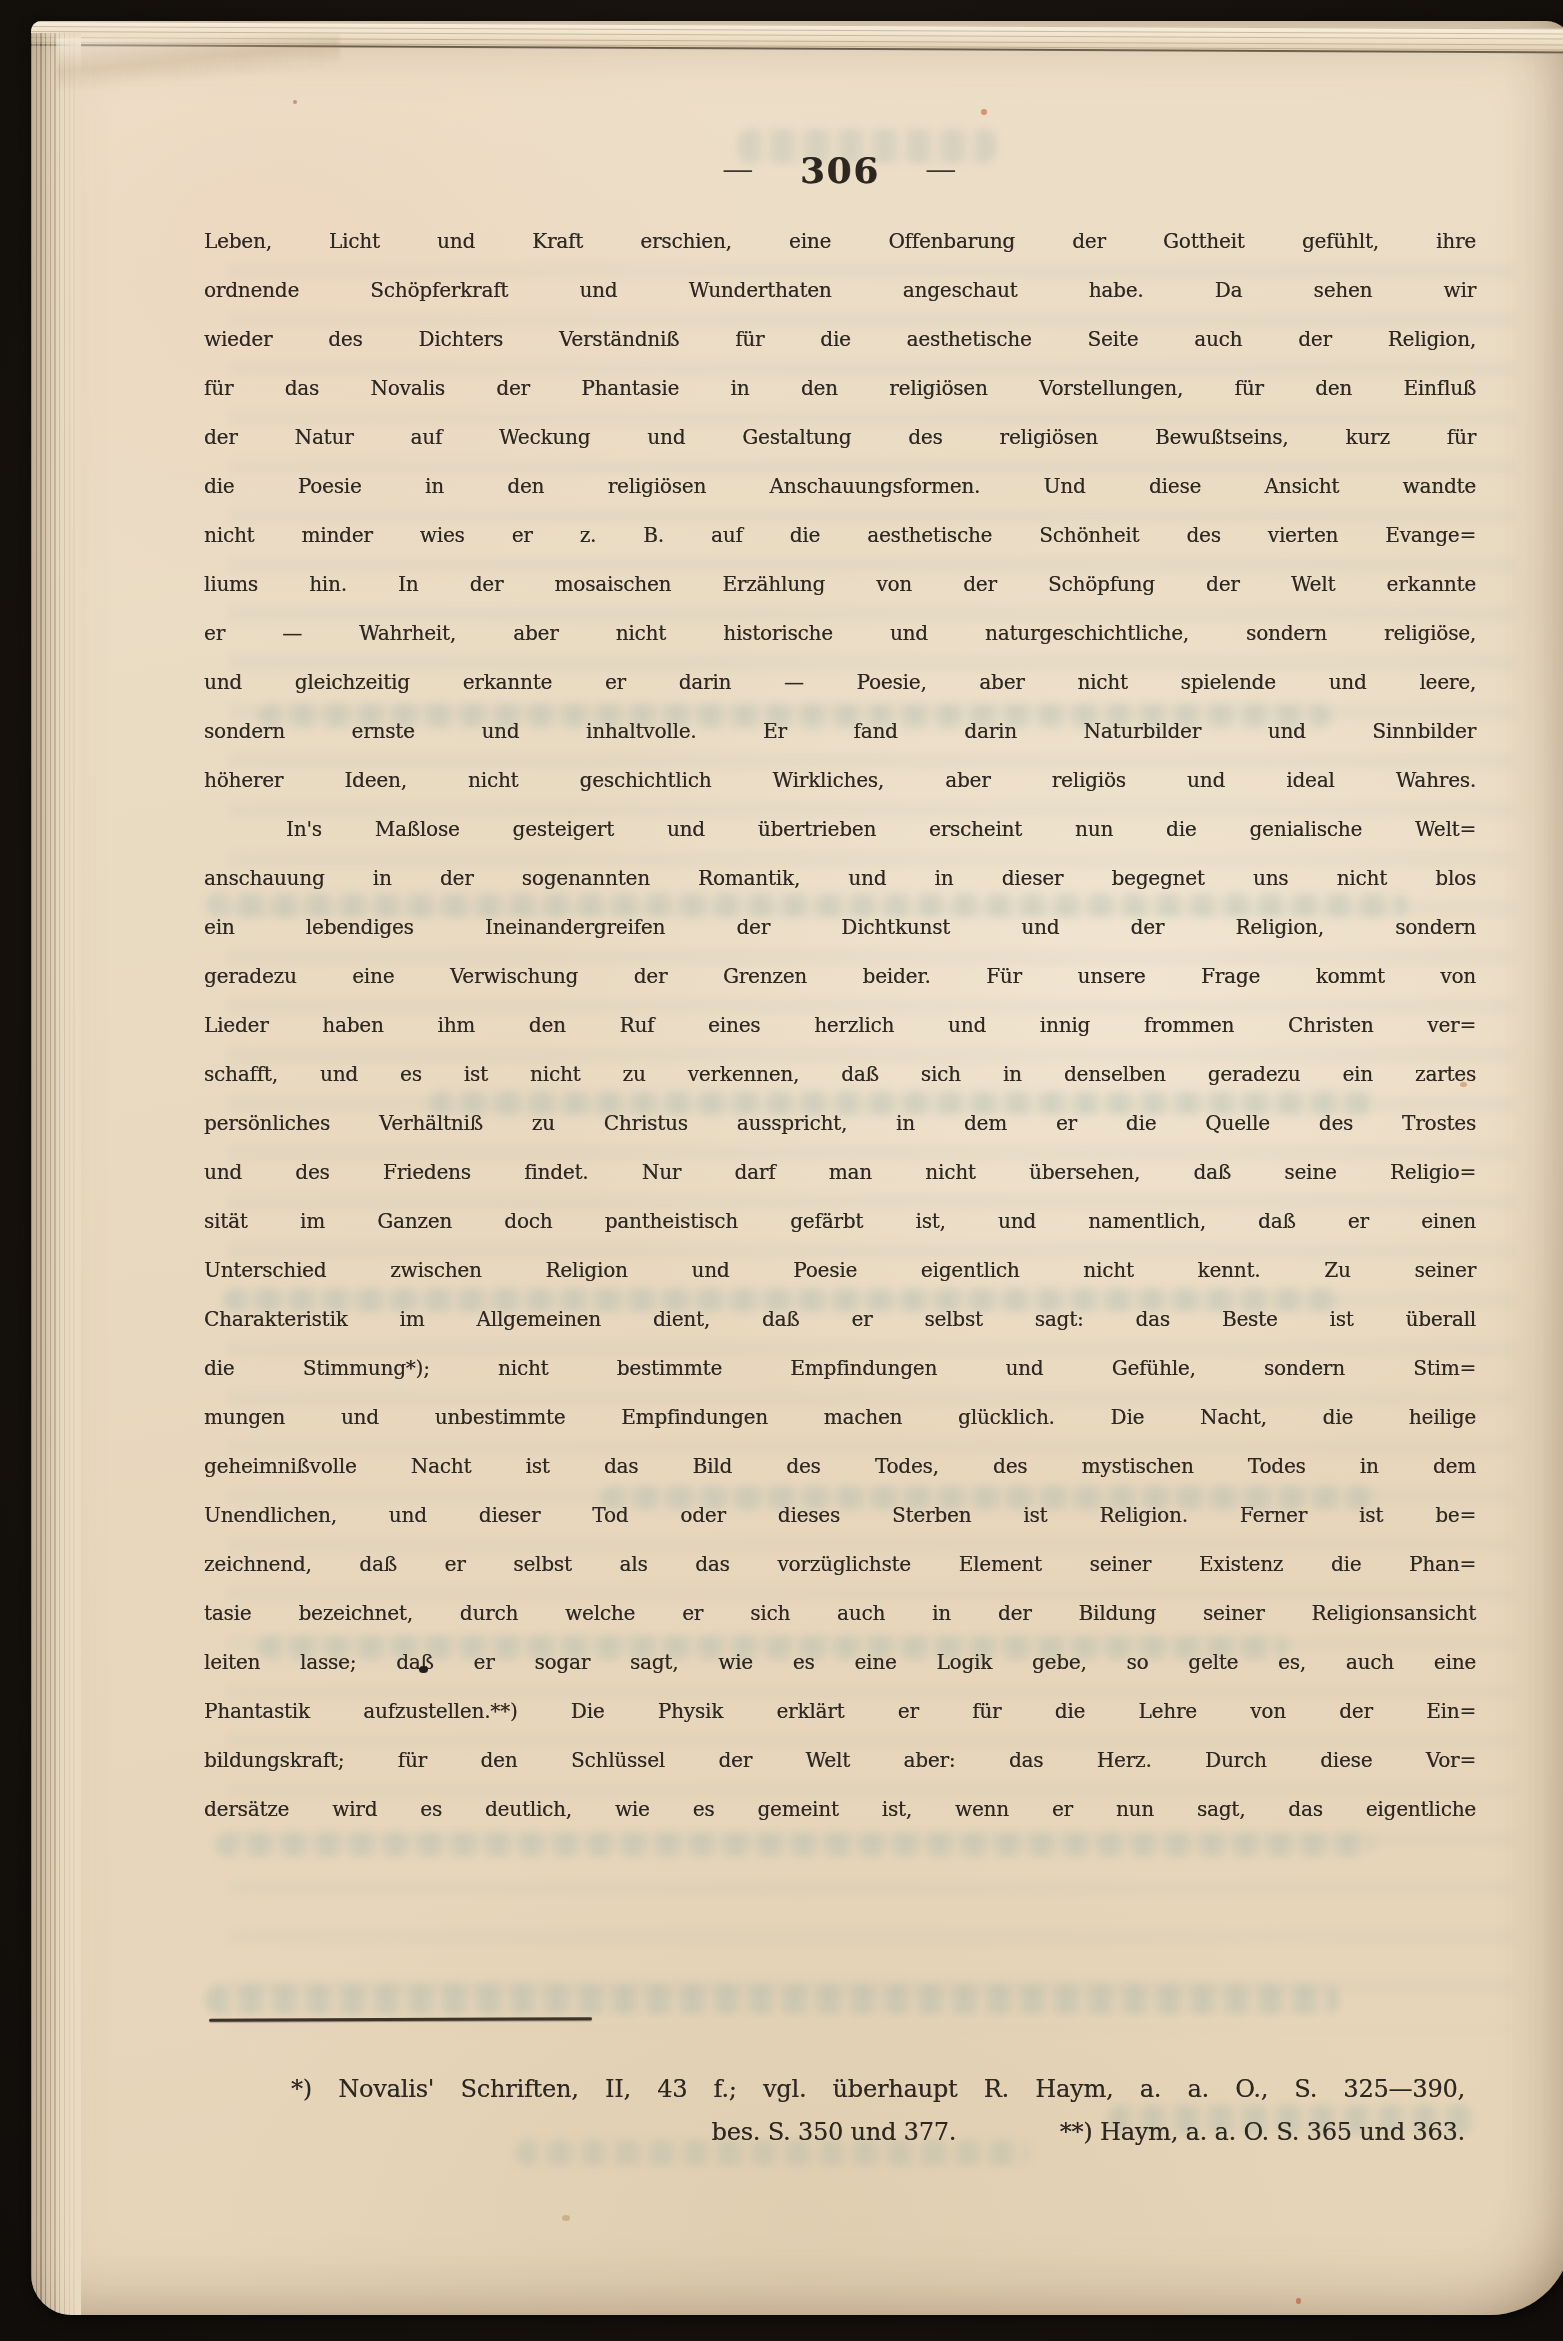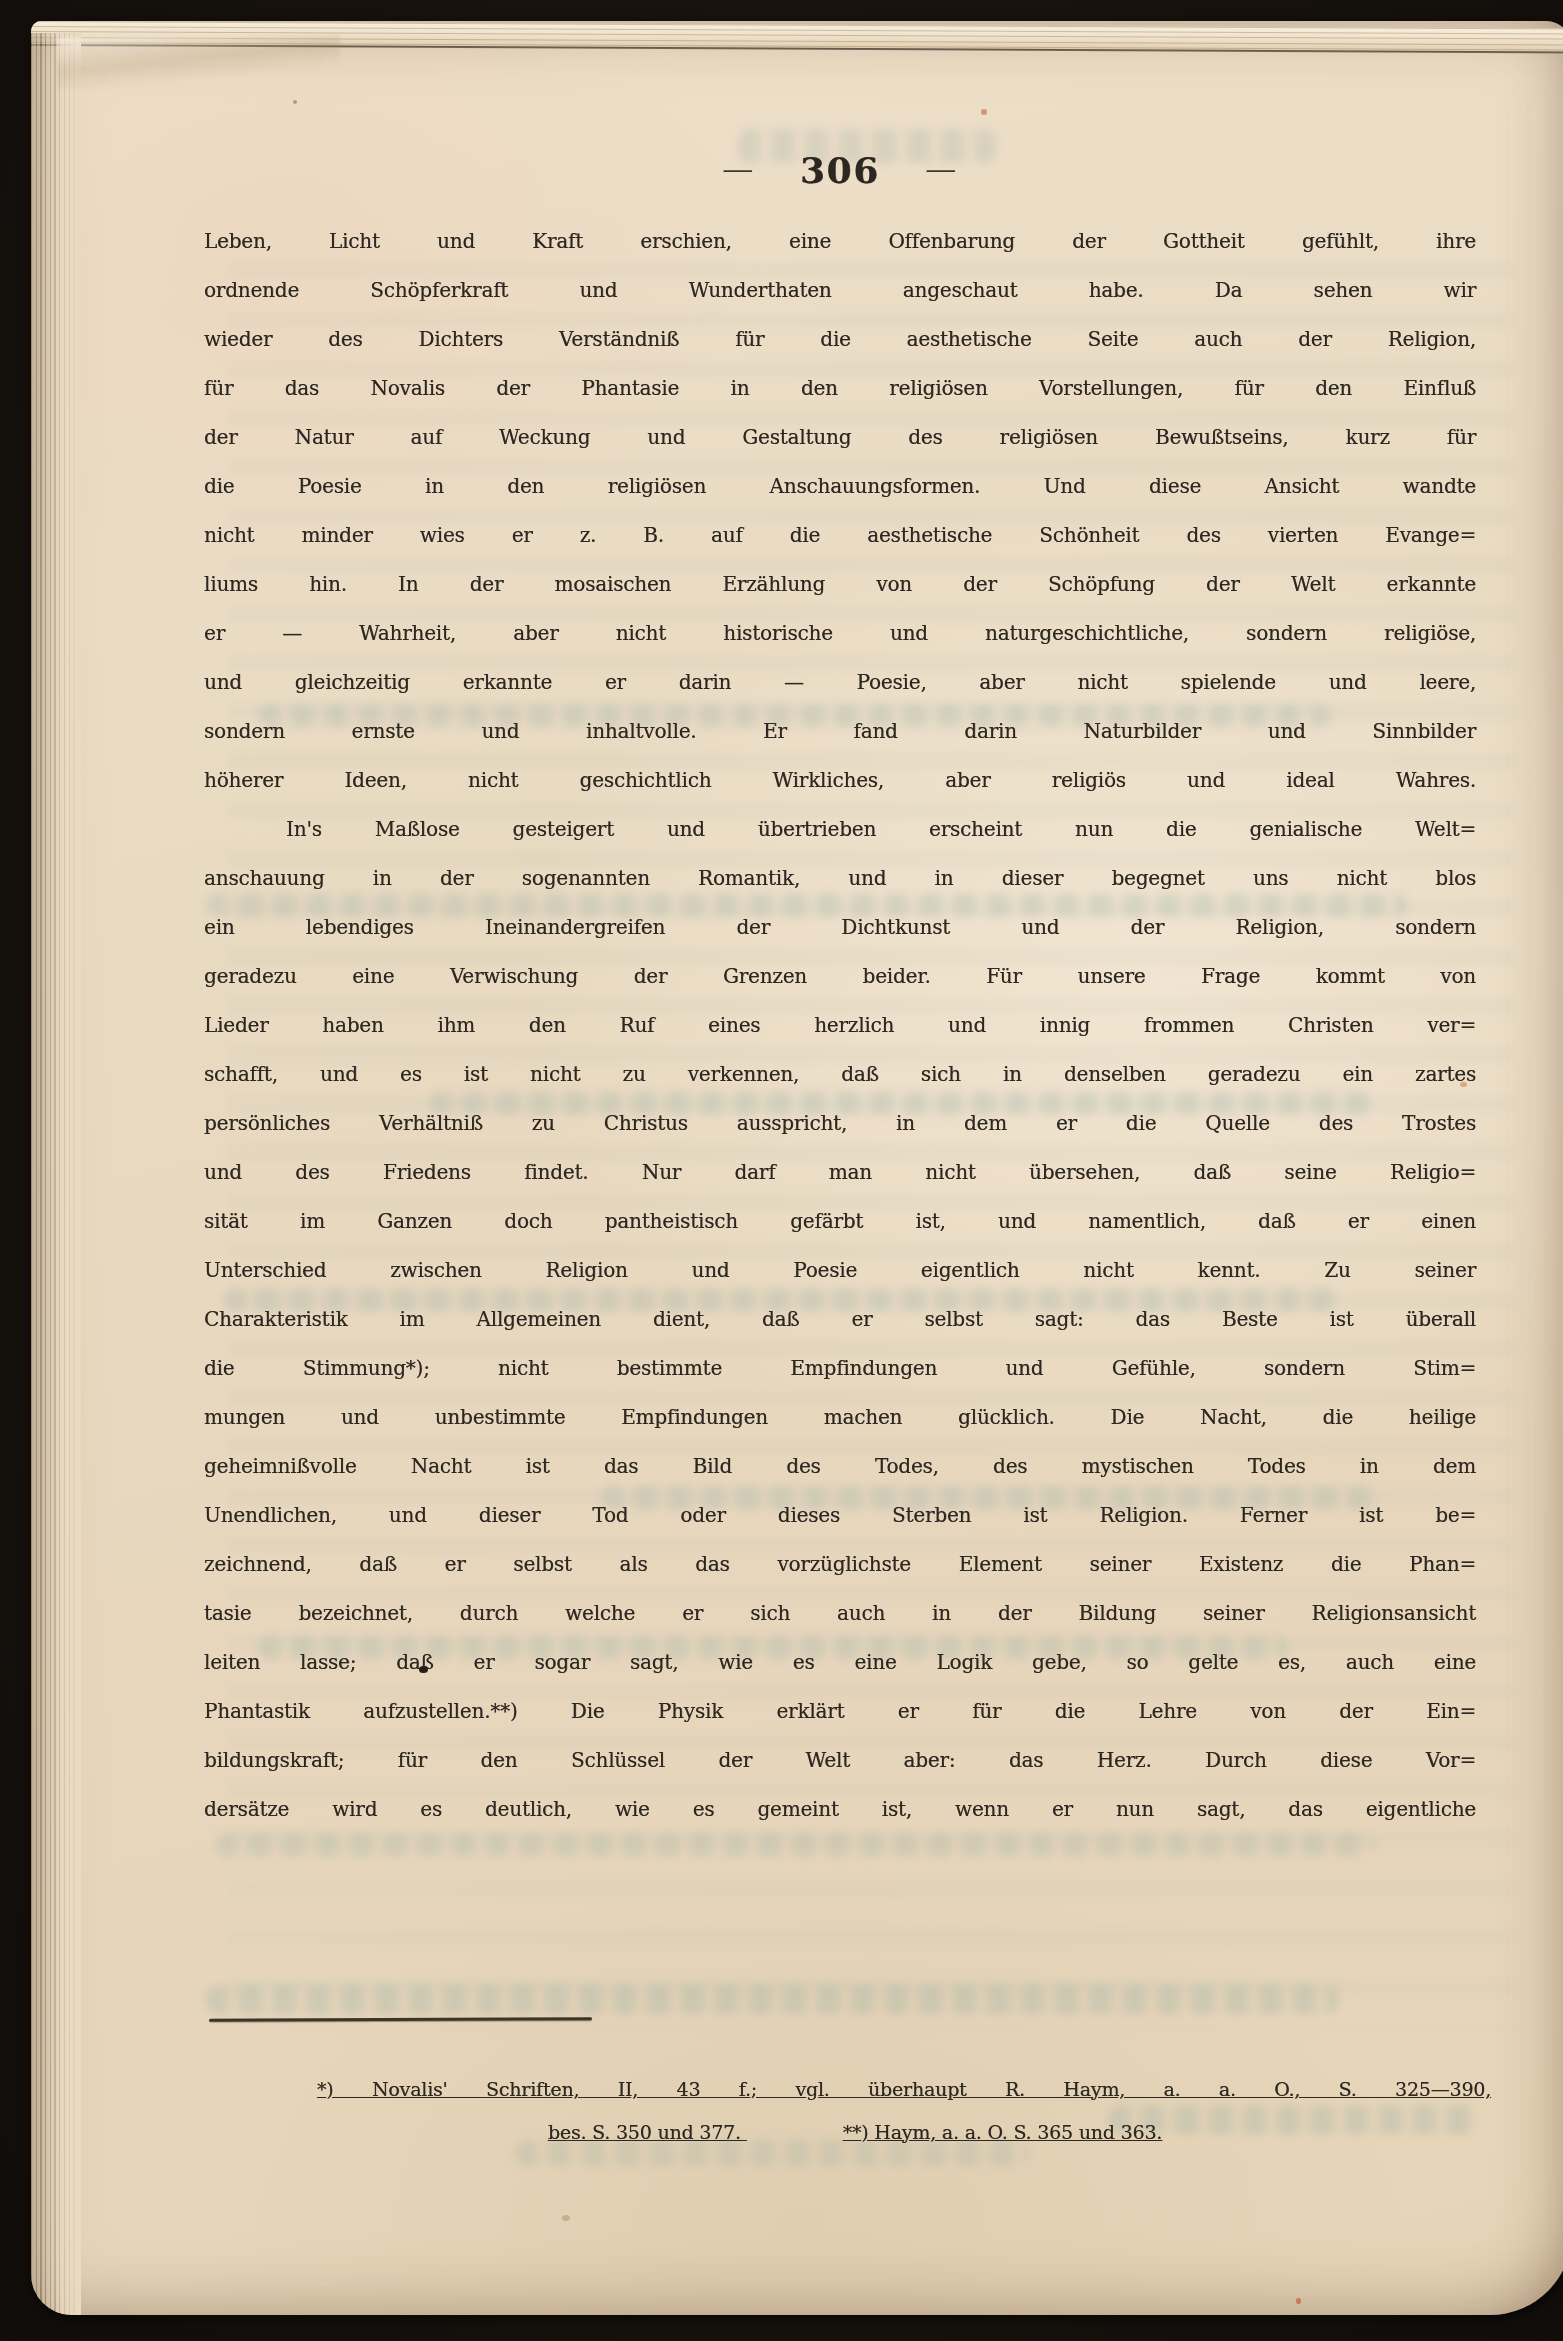--- a/index.html
+++ b/index.html
@@ -40,24 +40,24 @@
         display:flex;align-items:center;justify-content:center;gap:45px;
         font-size:36px;font-weight:bold;letter-spacing:1.7px;}
   .pagenum-row .dash{font-weight:normal;font-size:31px;transform:scaleY(.75);opacity:.92;}
   .bodytext{position:absolute;left:173px;top:196px;width:1272px;
         font-size:20px;line-height:49px;letter-spacing:-0.2px;}
   .text-line{text-align:justify;text-align-last:justify;white-space:normal;}
   .text-line.indent{padding-left:82px;}
   .footrule{position:absolute;left:178px;top:1997px;width:383px;height:3.4px;
         background:#3b342a;border-radius:1.7px;transform:rotate(-.2deg);
         box-shadow:0 0.9px 0.9px rgba(59,52,42,.45);}
-  .footnotes{position:absolute;left:188px;top:2047px;width:1272px;
-        font-size:19px;line-height:43px;letter-spacing:-0.2px;text-decoration:underline;}
+  .footnotes{position:absolute;left:162px;top:2047px;width:1272px;
+        font-size:24px;line-height:43px;letter-spacing:-0.2px;}
   .fn-line1{text-align:justify;text-align-last:justify;text-indent:98px;}
-  .fn-line2{text-align:center;}
+  .fn-line2{text-align:right;}
   .fn-line2 .fn-part2{margin-left:96px;}
   
   .bleed{position:absolute;border-radius:12px;filter:blur(4.3px);opacity:.8;
         background:
           repeating-linear-gradient(90deg, rgba(148,172,164,.30) 0 20.6px, rgba(148,172,164,.07) 20.6px 34px);}
   .bleed-wash{position:absolute;left:197px;top:215px;width:1288px;height:1794px;opacity:.5;filter:blur(3.4px);
         background:repeating-linear-gradient(180deg, rgba(0,0,0,0) 0 26px, rgba(150,173,165,.13) 29px 41px, rgba(0,0,0,0) 45px 49px);}
   
   .speck{position:absolute;border-radius:50%;}
   .blob{position:absolute;width:9.4px;height:7.7px;border-radius:50%;background:#241f19;filter:blur(0.5px);}

